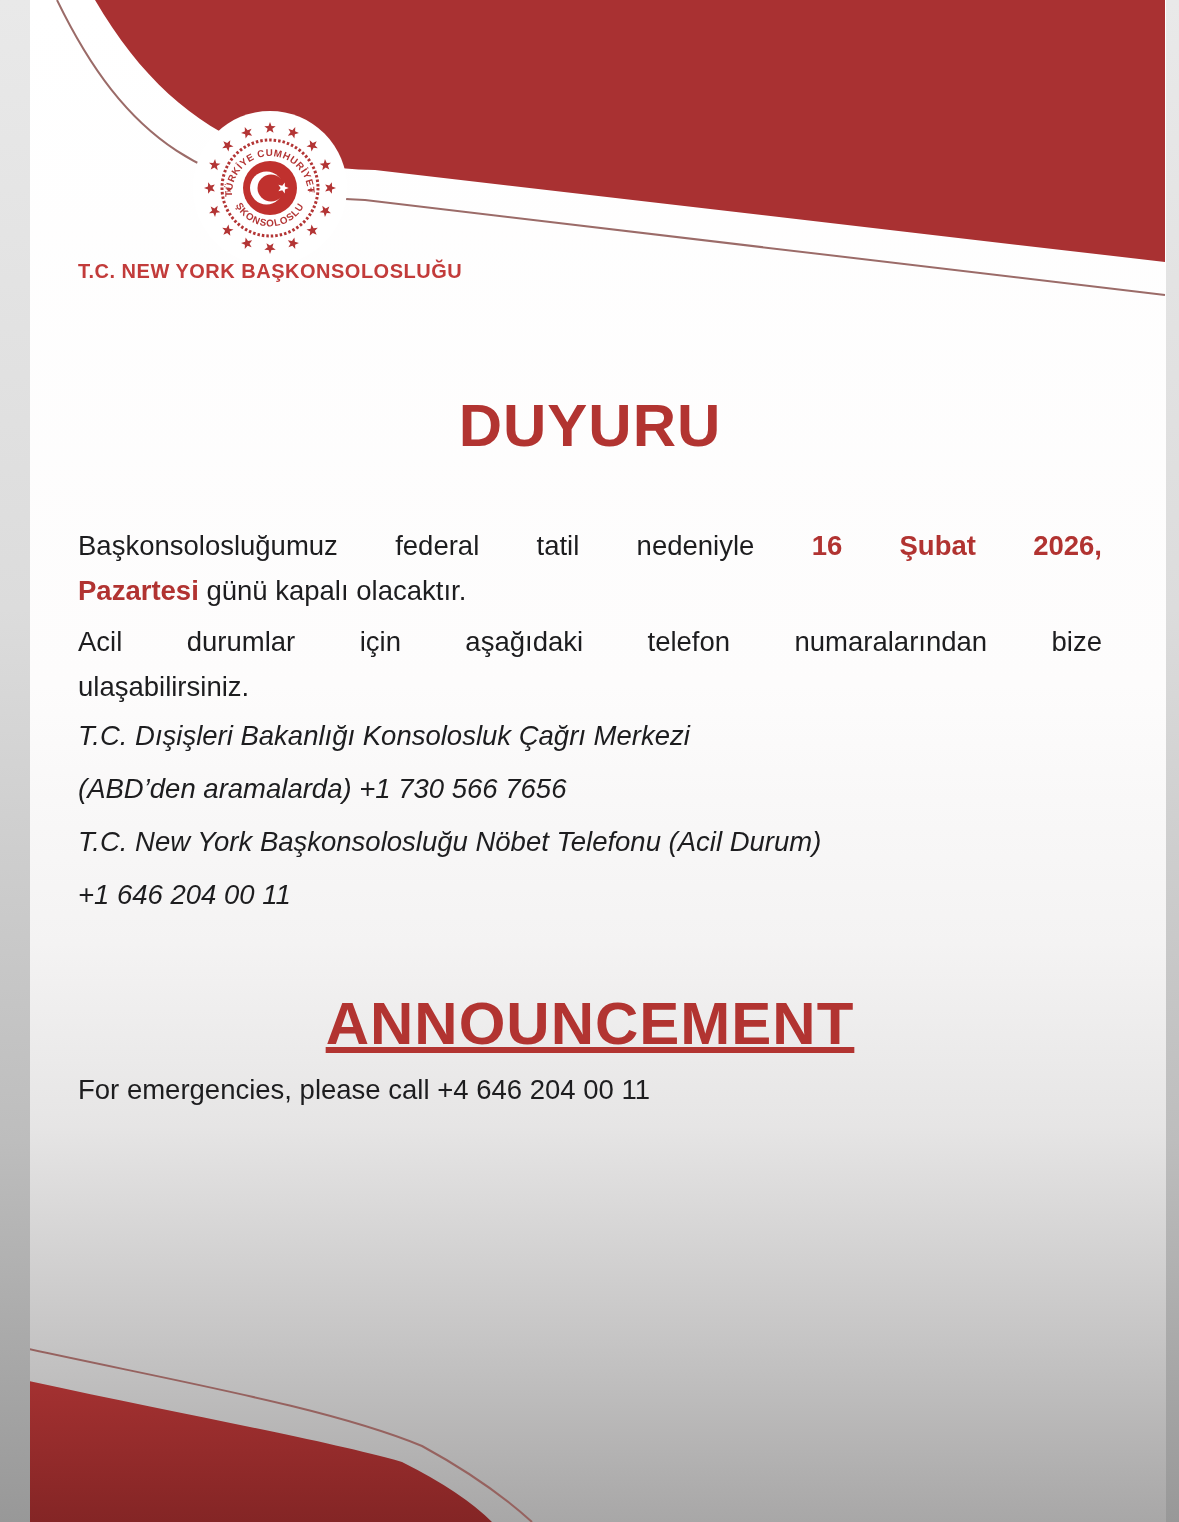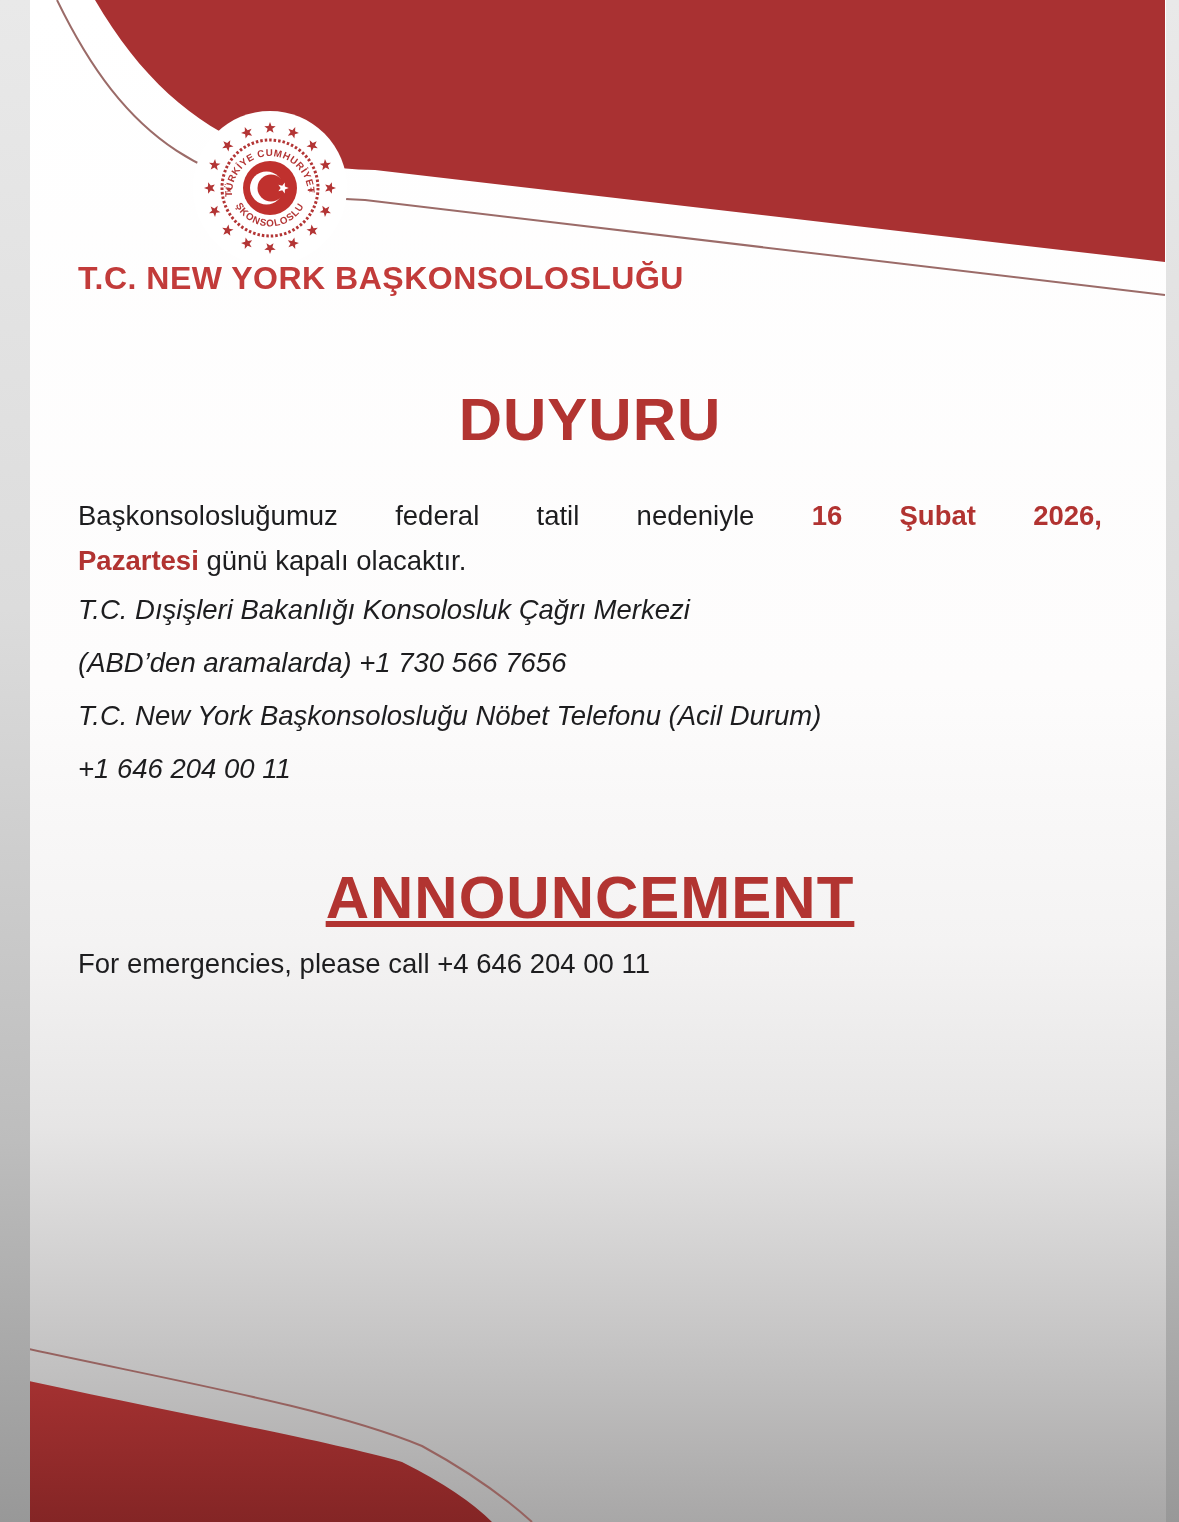--- a/index.html
+++ b/index.html
@@ -11,29 +11,29 @@
   .page{
     position:absolute;left:30px;top:0;width:1136px;height:1522px;
     background:linear-gradient(180deg,#ffffff 0%,#fdfcfc 45%,#f4f3f3 62%,#e6e5e5 74%,#c6c5c5 88%,#a8a7a7 100%);
   }
   .deco{position:absolute;display:block;}
   #topdeco{top:0;left:0;}
   #sealsvg{left:163px;top:111px;}
   #botdeco{left:0;bottom:0;}
   .org-title{
     position:absolute;left:48px;top:260px;
-    font-size:32px;font-weight:bold;color:#c23b3a;letter-spacing:.5px;white-space:nowrap;
+    font-size:20px;font-weight:bold;color:#c23b3a;letter-spacing:.5px;white-space:nowrap;
   }
   .content{position:relative;padding:383px 64px 0 48px;}
-  h1{font-weight:bold;color:#b23431;text-align:center;font-size:60px;line-height:62px;margin:6px;letter-spacing:1px;}
+  h1{font-weight:bold;color:#b23431;text-align:center;font-size:60px;line-height:62px;margin:12px;letter-spacing:1px;}
   .announcement{margin-top:76px;text-decoration:underline;}
   .bodytext{font-size:27.5px;line-height:45px;color:#1d1d1f;}
   .jline{text-align:justify;text-align-last:justify;}
   .red{color:#b13331;font-weight:bold;}
-  .tr-para1{margin-top:42px;}
+  .tr-para1{margin-top:66px;}
   .tr-para2{margin-top:6px;}
   .contacts{margin-top:4px;font-style:italic;}
   .contact-line{margin-bottom:8px;}
   .en-para{margin-top:78px;}
   .emergency{margin-top:12px;}
   .seal-arc-text{font-weight:bold;fill:#b33535;}
 </style>
 </head>
 <body>
 
@@ -90,20 +90,24 @@
 
   <div class="content">
 
     <h1 class="duyuru">DUYURU</h1>
 
     <div class="bodytext tr-para1">
       <div class="jline"><span>Başkonsolosluğumuz federal tatil nedeniyle</span> <span class="red">16 Şubat 2026,</span></div>
       <div><span class="red">Pazartesi</span> <span>günü kapalı olacaktır.</span></div>
     </div>
 
+    <div class="bodytext tr-para2">
+      <div class="jline">Acil durumlar için aşağıdaki telefon numaralarından bize</div>
+      <div>ulaşabilirsiniz.</div>
+    </div>
 
     <div class="bodytext contacts">
       <div class="contact-line">T.C. Dışişleri Bakanlığı Konsolosluk Çağrı Merkezi</div>
       <div class="contact-line">(ABD’den aramalarda) +1 730 566 7656</div>
       <div class="contact-line">T.C. New York Başkonsolosluğu Nöbet Telefonu (Acil Durum)</div>
       <div class="contact-line">+1 646 204 00 11</div>
     </div>
 
     <h1 class="announcement">ANNOUNCEMENT</h1>
 

